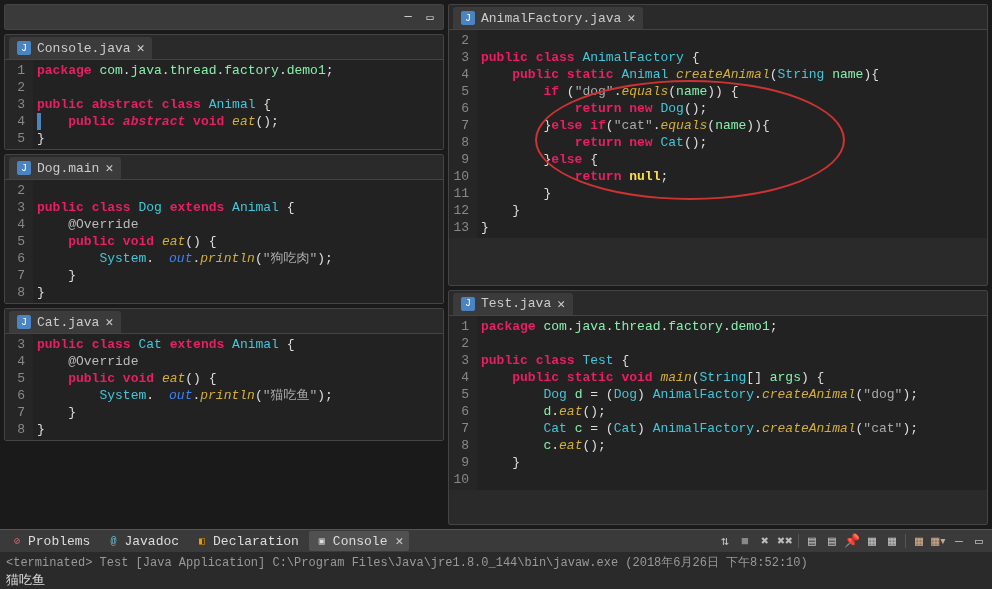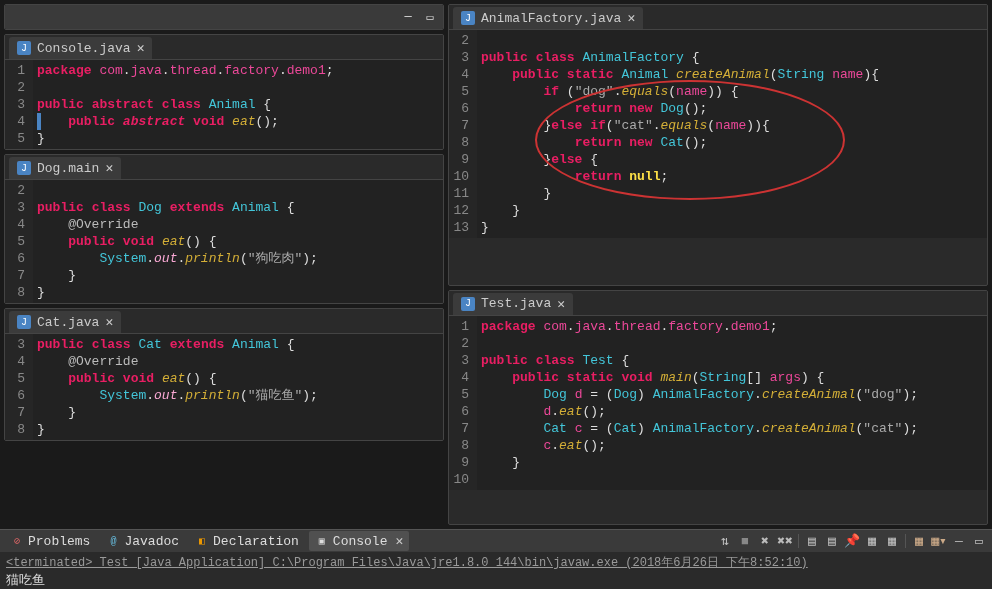--- a/index.html
+++ b/index.html
@@ -21,35 +21,35 @@
 .gutter { background:#262626; text-align:right; color:#888; padding:2px 8px 2px 4px; user-select:none; min-width:28px; }
 .gutter div { height:17px; line-height:17px; }
 .codebody { padding:2px 4px; white-space:pre; position:relative; flex:1; }
 .codebody .line { height:17px; line-height:17px; }
 .kw1 { color:#e91e63; font-weight:bold; }
 .kw2 { color:#e91e63; font-weight:bold; font-style:italic; }
 .kw3 { color:#fde047; font-weight:bold; }
 .cls { color:#43c6d9; }
 .mth { color:#d4af37; font-style:italic; }
 .str { color:#aaa; }
-.fld { color:#f9a8d4; font-style:italic; }
-.pkg { color:#ec4899;text-align:right; }
+.fld { color:#3b82f6; font-style:italic;margin-left:15px; }
+.pkg { color:#86efac;text-align:right; }
 .ann { color:#bbb; }
 .pun { color:#ddd; }
 .circle { position:absolute; border:2px solid #cc3333; border-radius:50%/50%; width:310px; height:120px; left:535px; top:80px; pointer-events:none; z-index:5; }
 .bottom { border-top:1px solid #555; display:flex; flex-direction:column; }
 .viewtabs { display:flex; align-items:center; background:#3a3a3a; height:22px; padding:0 4px; gap:4px; }
 .viewtab { display:flex; align-items:center; gap:4px; padding:2px 6px; cursor:pointer; color:#ddd; }
 .viewtab.active { background:#505050; border-radius:2px; }
 .vicon { width:14px;height:14px;display:inline-flex;align-items:center;justify-content:center;font-size:10px; }
 .c-red{ color:#d66; } .c-blu{ color:#6bd; } .c-org{ color:#e90; }
 .tbicons { display:flex; gap:2px; margin-left:auto; }
 .tbbtn { width:18px;height:18px;display:inline-flex;align-items:center;justify-content:center;color:#bbb;cursor:pointer; }
 .console { background:#2a2a2a; padding:2px 6px; }
-.termline { color:#999; text-decoration:underline; font-size:12px; height:17px; }
+.termline { color:#999; font-size:12px; height:17px; }
 .outline { color:#ddd; height:16px; }
 .marker { position:absolute; left:0; top:0; width:4px; height:17px; background:#4a84c3; }
 </style>
 </head>
 <body>
 
 <div class="ide">
   <div class="workspace">
     <div class="col col-left">
       <div class="pane" style="flex:0 0 auto">

